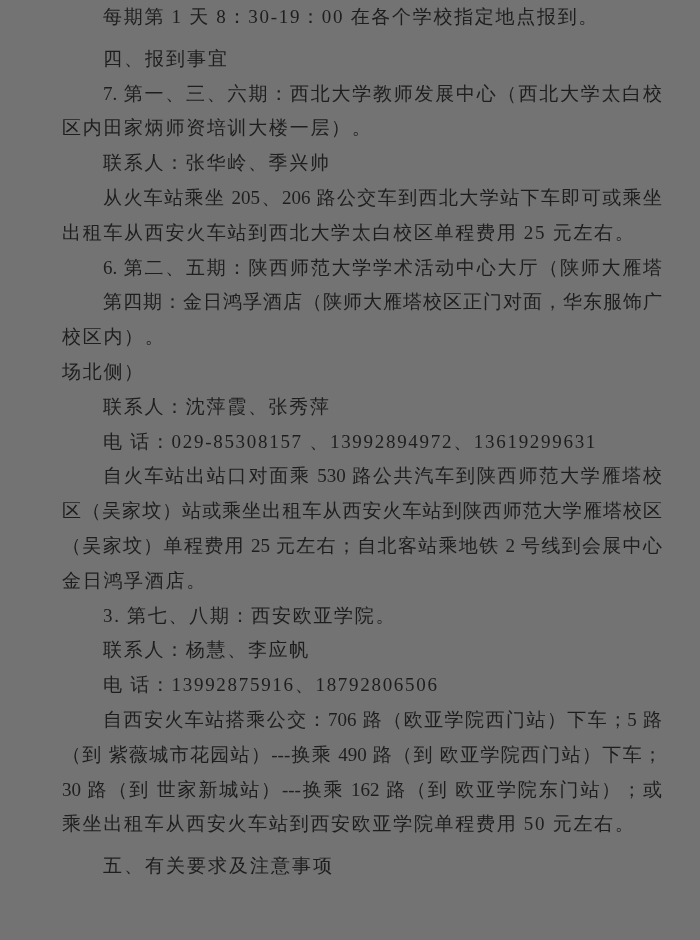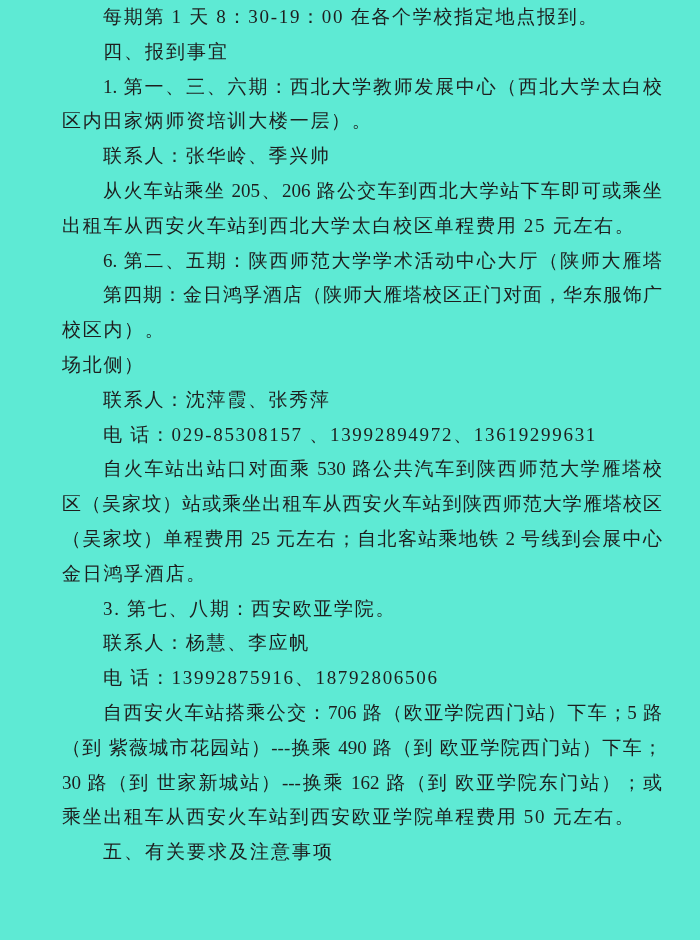--- a/index.html
+++ b/index.html
@@ -9,21 +9,21 @@
   body {
     width: 700px;
     height: 940px;
     background: #ffffff;
     overflow: hidden;
   }
   .page {
     box-sizing: border-box;
     width: 700px;
     height: 940px;
-    background: #5eead4;
+    background: #737373;
     padding: 0 38px 0 62px;
   }
   .doc {
     font-family: "Liberation Serif", "DejaVu Serif", serif;
     font-size: 19px;
     line-height: 34.8px;
     color: #1e1e1e;
     width: 600px;
   }
   .line {
@@ -35,30 +35,31 @@
   .line.indent {
     text-indent: 41px;
   }
   .line.fill {
     letter-spacing: 0;
     text-align: justify;
     text-align-last: justify;
   }
   .line.heading {
     letter-spacing: 2px;
+    margin-top: 7px;
   }
 </style>
 </head>
 <body style="background: rgb(255, 255, 255);">
 
 <div class="page">
   <div class="doc" style="color: rgb(30, 30, 30);">
       <div class="line indent">每期第 1 天 8：30-19：00 在各个学校指定地点报到。</div>
       <div class="line indent heading">四、报到事宜</div>
-      <div class="line indent fill">1. 第一、三、六期：西北大学教师发展中心（西北大学太白校</div>
+      <div class="line indent fill">7. 第一、三、六期：西北大学教师发展中心（西北大学太白校</div>
       <div class="line">区内田家炳师资培训大楼一层）。</div>
       <div class="line indent">联系人：张华岭、季兴帅</div>
       <div class="line indent fill">从火车站乘坐 205、206 路公交车到西北大学站下车即可或乘坐</div>
       <div class="line">出租车从西安火车站到西北大学太白校区单程费用 25 元左右。</div>
       <div class="line indent fill">6. 第二、五期：陕西师范大学学术活动中心大厅（陕师大雁塔</div>
       <div class="line indent fill">第四期：金日鸿孚酒店（陕师大雁塔校区正门对面，华东服饰广</div>
       <div class="line">校区内）。</div>
       <div class="line">场北侧）</div>
       <div class="line indent">联系人：沈萍霞、张秀萍</div>
       <div class="line indent">电 话：029-85308157 、13992894972、13619299631</div>

